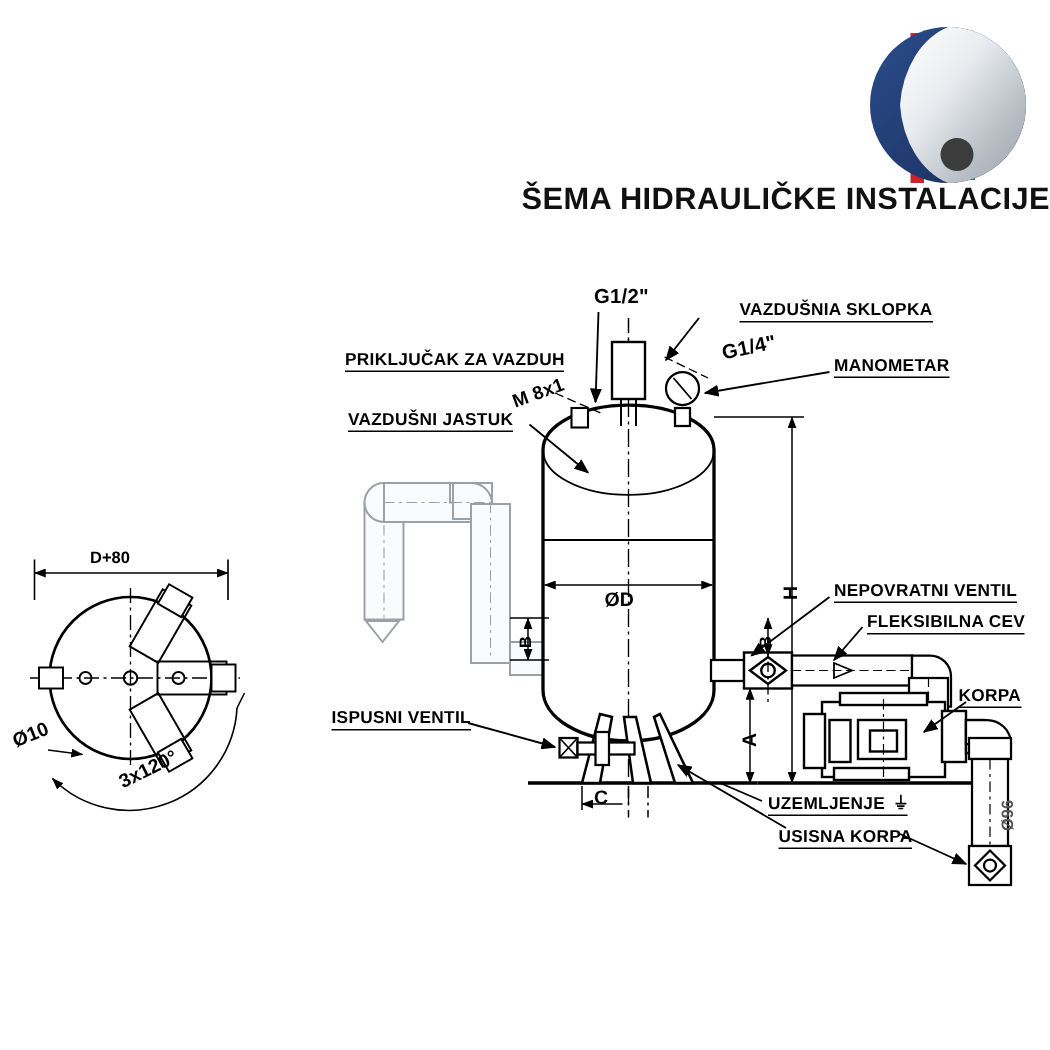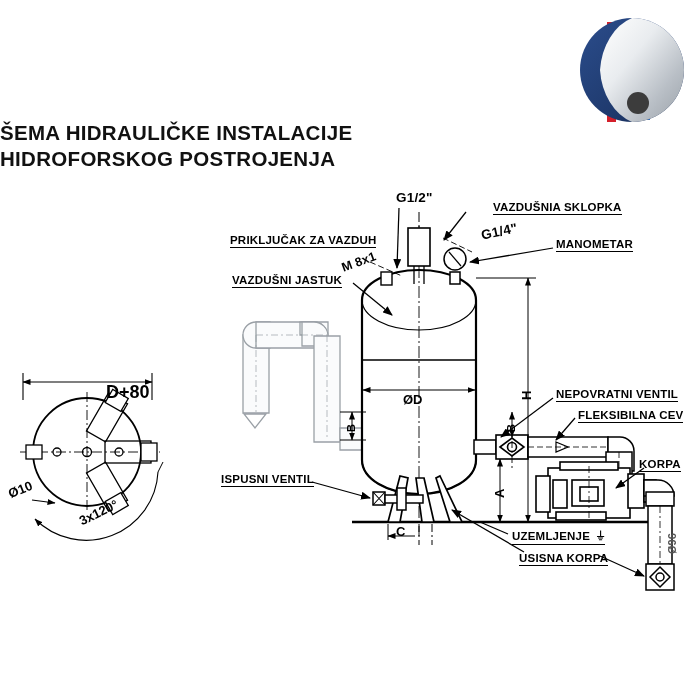--- a/index.html
+++ b/index.html
@@ -8,30 +8,29 @@
   #stage{position:absolute;left:0;top:0;width:700px;height:700px;}
   svg{position:absolute;left:0;top:0;}
   .lbl{position:absolute;font-weight:bold;white-space:nowrap;letter-spacing:.2px;}
   .lbl.u{border-bottom:1.6px solid #000;padding-bottom:1px;}
   .t14{font-size:13.5px;}
   .t12{font-size:11.5px;}
   .t13{font-size:12.5px;}
   .dimtxt{position:absolute;font-weight:bold;font-size:13px;}
   .rot90{transform:rotate(-90deg);transform-origin:left top;}
   .title{position:absolute;font-weight:bold;font-size:20.5px;letter-spacing:.3px;
-         color:#111;text-align:left;width:700px;left:0;}
+         color:#111;text-align:right;width:700px;left:0;}
   .elit-wrap{position:absolute;left:4px;top:596px;width:170px;height:92px;}
 </style>
 </head>
 <body>
 
 <div id="stage">
 
   <div class="title" style="top:121px;">ŠEMA HIDRAULIČKE INSTALACIJE</div>
-  <div class="title" style="top:147px;">HIDROFORSKOG POSTROJENJA</div>
 
   <svg width="700" height="700" viewBox="0 0 700 700">
     <defs>
       <marker id="ar" markerWidth="10" markerHeight="8" refX="9" refY="4" orient="auto" markerUnits="userSpaceOnUse">
         <path d="M0,0 L10,4 L0,8 z" fill="#000"></path>
       </marker>
       <marker id="arS" markerWidth="8" markerHeight="6" refX="7.5" refY="3" orient="auto" markerUnits="userSpaceOnUse">
         <path d="M0,0 L8,3 L0,6 z" fill="#000"></path>
       </marker>
       <marker id="arSb" markerWidth="8" markerHeight="6" refX="0.5" refY="3" orient="auto" markerUnits="userSpaceOnUse">
@@ -317,21 +316,21 @@
   <div class="dimtxt rot90" style="left:519px;top:400px;">H</div>
 
   <div class="dimtxt rot90" style="left:492px;top:498px;">A</div>
 
   <div class="dimtxt rot90" style="left:505px;top:432px;font-size:11px;">B</div>
 
   <div class="dimtxt rot90" style="left:345px;top:432px;font-size:11px;">B</div>
 
   <div class="dimtxt" style="left:396px;top:524px;">C</div>
 
-  <div class="dimtxt" style="left:60px;top:382px;font-size:18px;margin-left:46px;">D+80</div>
+  <div class="dimtxt" style="left:60px;top:366px;font-size:11px;">D+80</div>
 
   <div class="dimtxt" style="left:8px;top:482px;transform:rotate(-22deg);">Ø10</div>
 
   <div class="dimtxt" style="left:78px;top:505px;transform:rotate(-26deg);">3x120°</div>
 
   <div class="dimtxt rot90" style="left:666px;top:554px;font-size:11px;color:#555;">Ø96</div>
 
 </div>
 
 </body></html>

